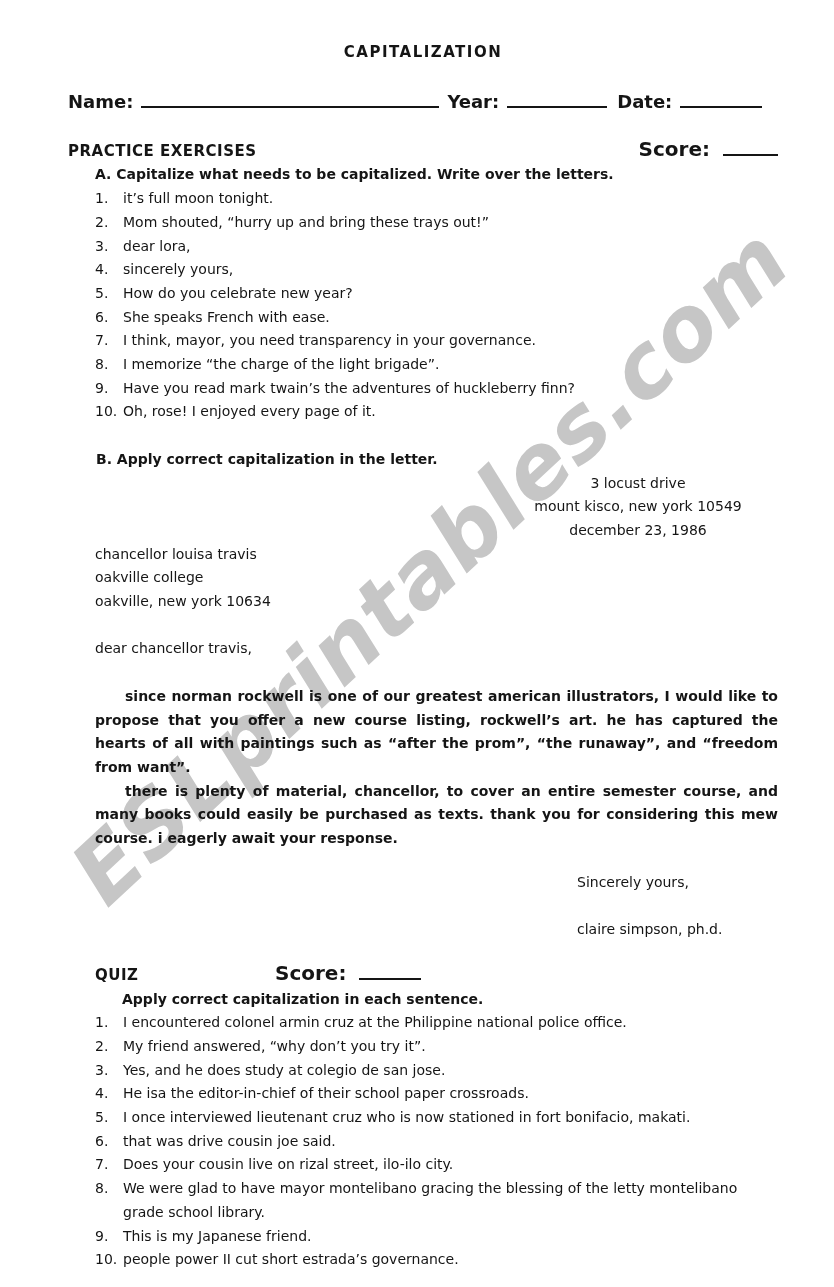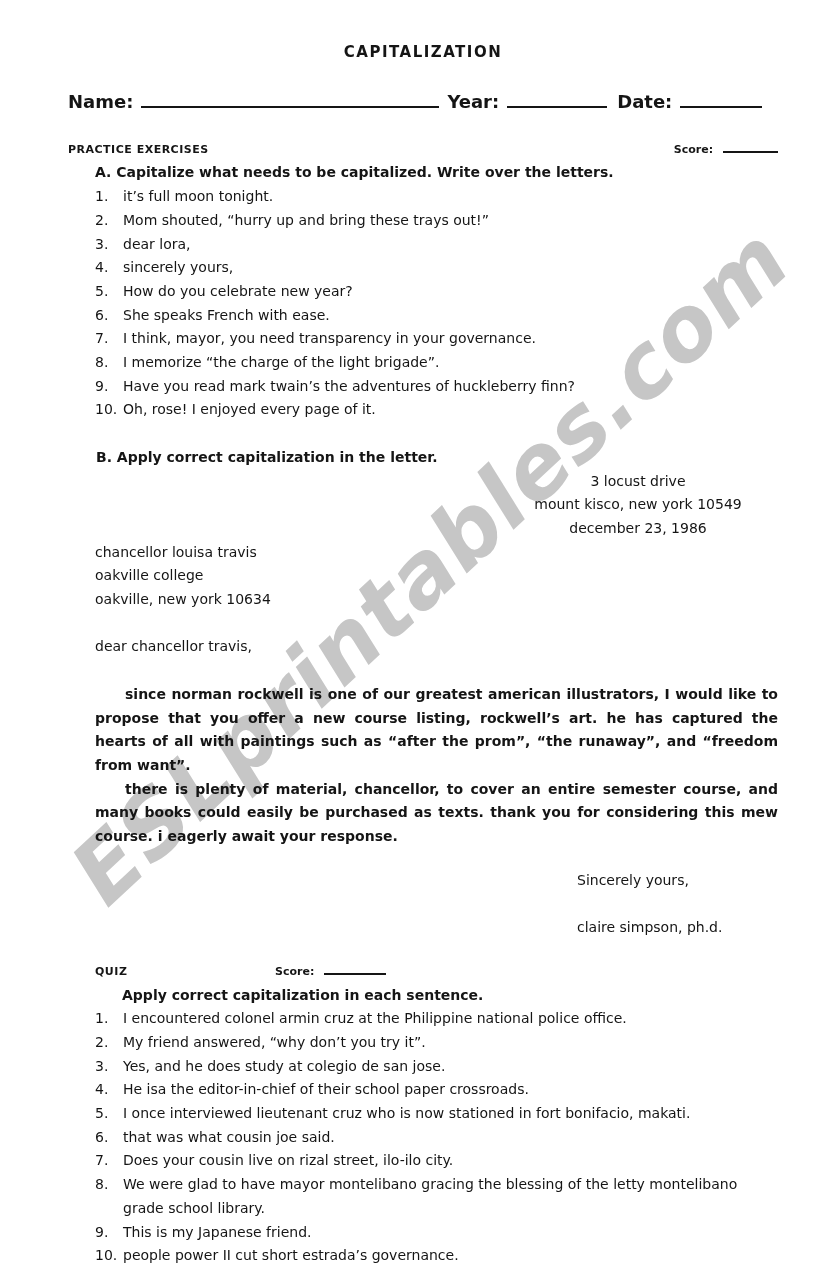--- a/index.html
+++ b/index.html
@@ -28,22 +28,22 @@
   }
   .blank{
     display:inline-block;border-bottom:2px solid #151515;height:13px;
     vertical-align:baseline;
   }
   .name-row{display:flex;align-items:baseline;margin-top:26px;font-weight:700;font-size:18px;}
   .b-name{width:298px;margin:0 8px;}
   .b-year{width:100px;margin:0 10px 0 8px;}
   .b-date{width:82px;margin-left:8px;}
   .practice-row{display:flex;justify-content:space-between;align-items:baseline;margin-top:24px;}
-  .sec-head{font-weight:700;font-size:11px;letter-spacing:0.5px;}
-  .score-group{font-weight:700;font-size:11px;}
+  .sec-head{font-weight:700;font-size:15px;letter-spacing:0.5px;}
+  .score-group{font-weight:700;font-size:20px;}
   .b-score{width:55px;margin-left:6px;}
   .b-score-q{width:62px;margin-left:6px;}
   .instr{font-weight:700;margin-left:27px;}
   .list{margin-left:27px;}
   .list-row{display:flex;}
   .list-row .num{width:28px;flex:none;}
   .list-row .txt{flex:1;}
   .sp{height:23.7px;}
   .b-head{font-weight:700;margin-left:28px;margin-top:23.7px;}
   .sender{width:300px;margin-left:auto;margin-right:-10px;text-align:center;}
@@ -181,21 +181,21 @@
       <div class="list-row">
         <span class="num">4.</span>
         <span class="txt">He isa the editor-in-chief of their school paper crossroads.</span>
       </div>
       <div class="list-row">
         <span class="num">5.</span>
         <span class="txt">I once interviewed lieutenant cruz who is now stationed in fort bonifacio, makati.</span>
       </div>
       <div class="list-row">
         <span class="num">6.</span>
-        <span class="txt">that was what cousin joe said.</span>
+        <span class="txt">that was drive cousin joe said.</span>
       </div>
       <div class="list-row">
         <span class="num">7.</span>
         <span class="txt">Does your cousin live on rizal street, ilo-ilo city.</span>
       </div>
       <div class="list-row">
         <span class="num">8.</span>
         <span class="txt">We were glad to have mayor montelibano gracing the blessing of the letty montelibano grade school library.</span>
       </div>
       <div class="list-row">

